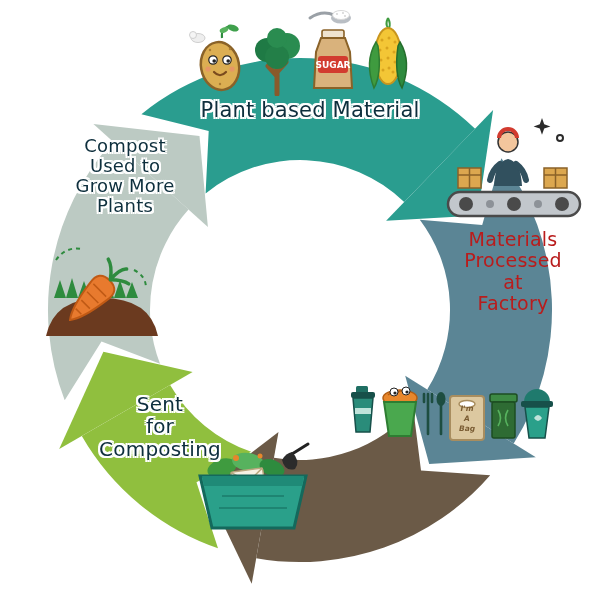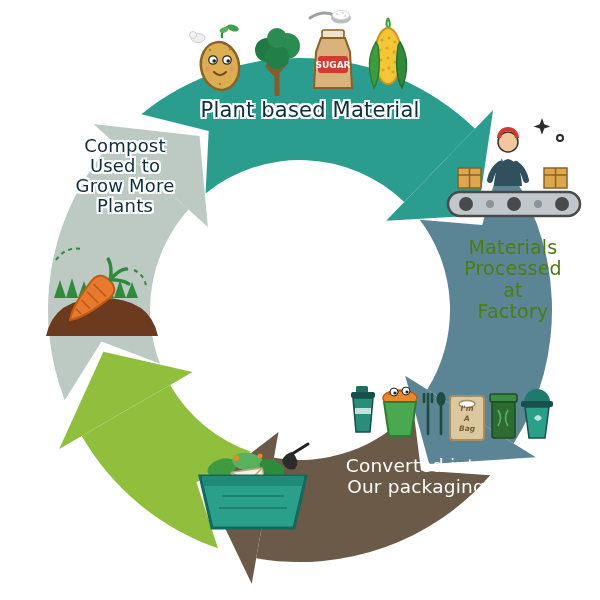--- a/index.html
+++ b/index.html
@@ -191,24 +191,25 @@
     <path d="M8 62 L14 44 L20 62 L26 42 L32 62 L38 45 L44 62 L50 42 L56 62 L62 45 L68 62 L74 44 L80 62 L86 46 L92 62 Z" fill="#2e8b3e"></path>
     <path d="M0 100 Q8 62 56 62 Q104 62 112 100 Z" fill="#6b3a1f"></path>
     <g transform="translate(58 50) rotate(45)">
       <path d="M0 -8 Q15 -8 12 8 Q8 38 0 48 Q-8 38 -12 8 Q-15 -8 0 -8 Z" fill="#e87a2e" stroke="#c05a15" stroke-width="2"></path>
       <path d="M-9 6 h18 M-8 16 h16 M-6 26 h12 M-4 36 h8" stroke="#c05a15" stroke-width="1.5"></path>
       <path d="M0 -9 Q-8 -20 -16 -22 M0 -9 Q-1 -24 4 -28 M0 -9 Q9 -18 16 -19" stroke="#2e8b3e" stroke-width="3.5" fill="none" stroke-linecap="round"></path>
     </g>
   </svg>
 
   <div class="stage-label outline-light" id="label-plant" style="color: rgb(14, 47, 61);">Plant based Material</div>
-  <div class="stage-label" id="label-materials" style="color: #4d7c0f; margin-top: 8px;">Materials
+  <div class="stage-label" id="label-materials" style="color: #b91c1c;">Materials
 Processed
 at
 Factory</div>
-  <div class="stage-label" id="label-converted" style="color: rgb(255, 255, 255);">Converted into
-Our packaging</div>
+  <div class="stage-label outline-light" id="label-sent" style="color: rgb(14, 47, 61);">Sent
+for
+Composting</div>
   <div class="stage-label outline-light" id="label-compost" style="color: rgb(14, 47, 61);">Compost
 Used to
 Grow More
 Plants</div>
 
 </div>
 
 </body></html>

